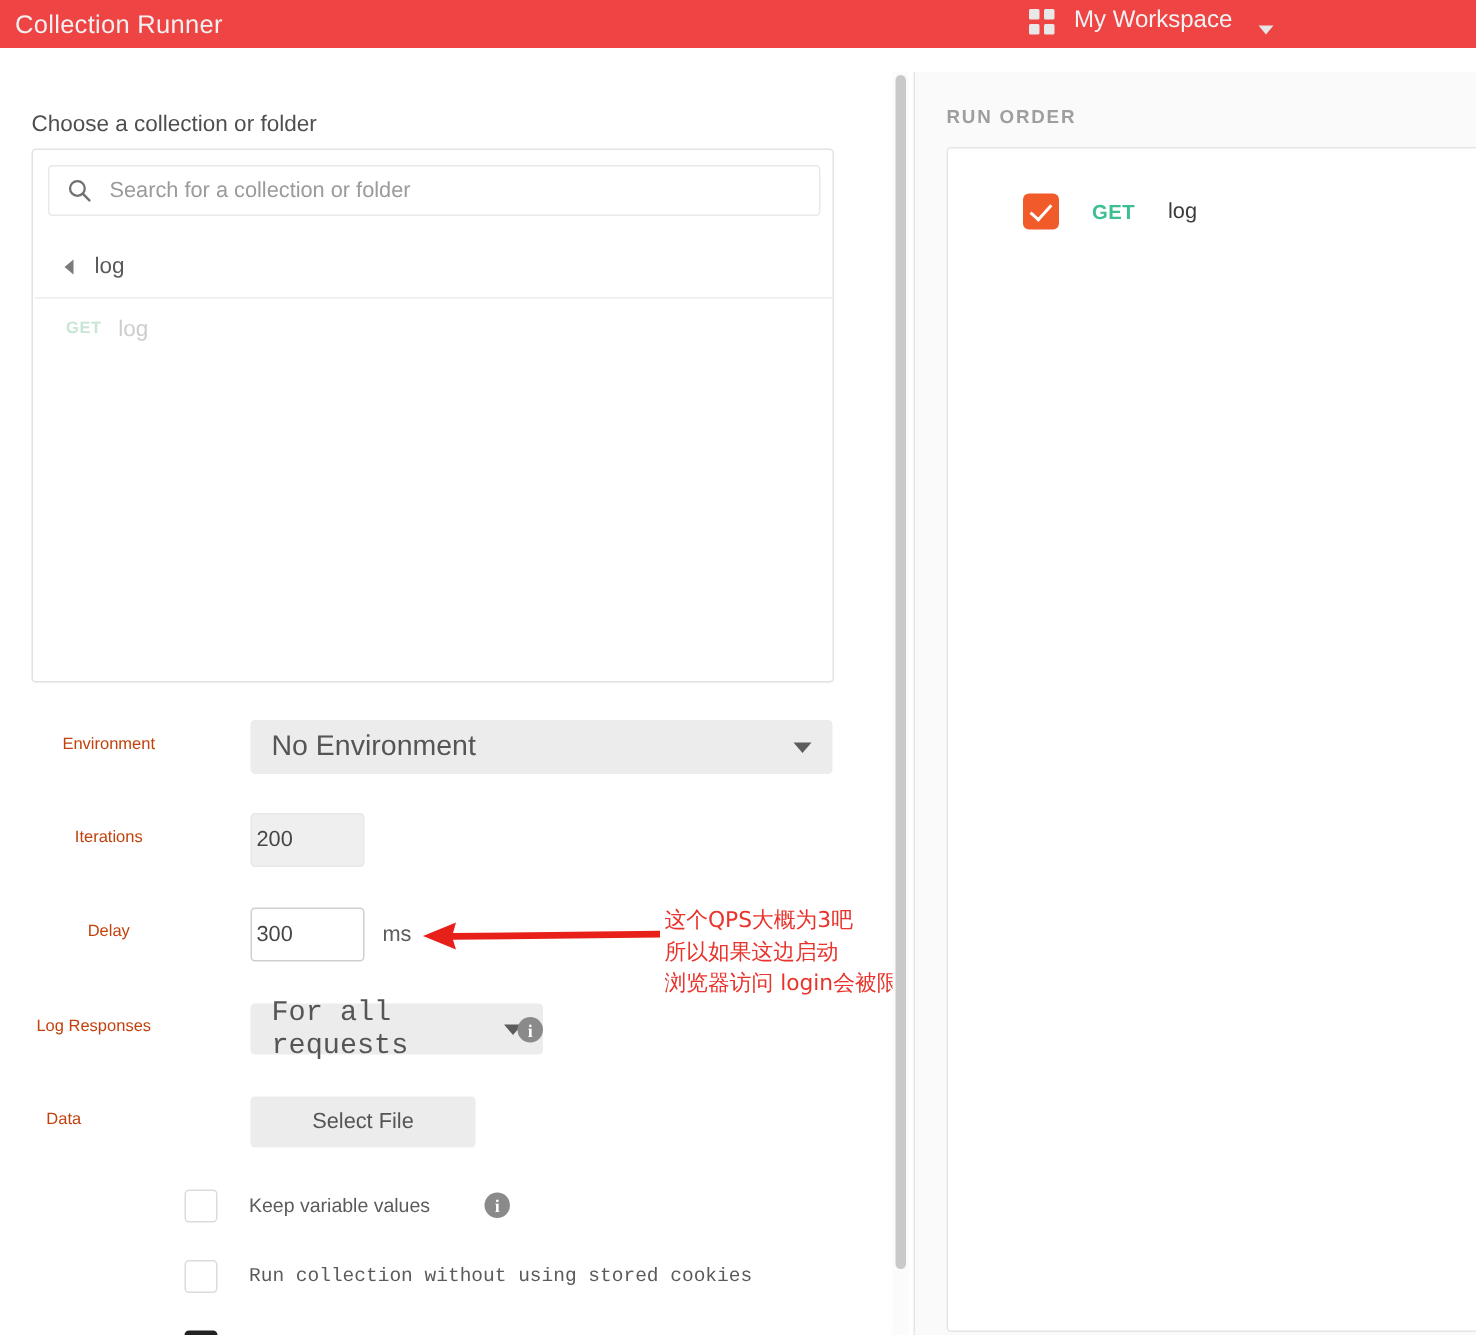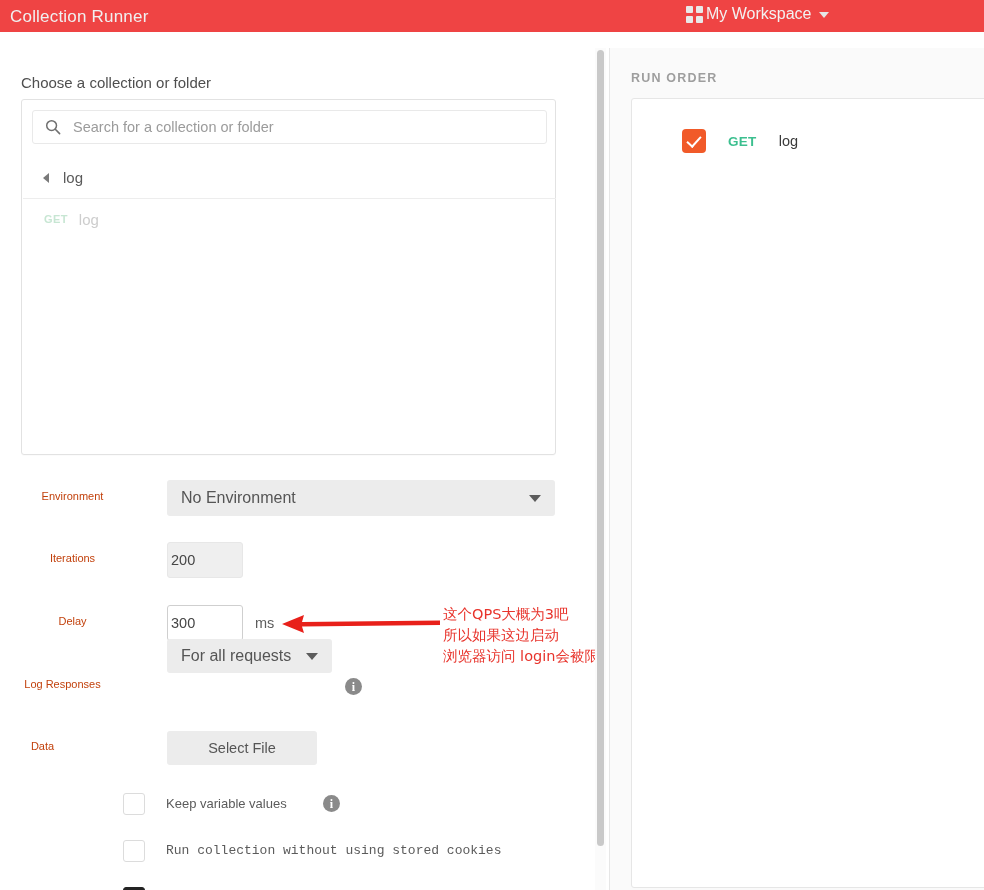--- a/index.html
+++ b/index.html
@@ -17,21 +17,21 @@
   .titlebar {
     position: absolute; left:0; top:0; width:984px; height:32px;
     background:#ef4444; color:#f2f2f2;
   }
   .titlebar .app-title {
     position:absolute; left:10px; top:7px;
     font-size:17px; color:#f0f0f0; letter-spacing:.2px;
   }
   .workspace-chip {
     position:absolute; left:686px; top:5px;
-    display:flex; align-items:center; gap:3px;
+    display:flex; align-items:flex-end; gap:13px;
     cursor:pointer;
   }
   .grid-icon { display:grid; grid-template-columns:7px 7px; grid-template-rows:7px 7px; gap:3px; }
   .grid-icon i { display:block; width:7px; height:7px; background:#e8e8e8; border-radius:1px; }
   .workspace-name { font-size:16px; color:#f2f2f2; }
   .caret-down-w {
     width:0;height:0;border-left:5px solid transparent;border-right:5px solid transparent;
     border-top:6px solid #e6e6e6; margin-left:4px; margin-top:2px;
   }
 
@@ -88,21 +88,21 @@
   .flabel {
     position:absolute; width:145px; text-align:center;
     font-size:11px; color:#c2410c;
   }
 
   .select-box {
     background:#ececec; border:none; border-radius:3px;
     height:36px; display:flex; align-items:center; cursor:pointer;
     position:absolute;
   }
-  .select-text { font-size:16px; color:#555; margin-left:14px; }
+  .select-text { font-size:19px; color:#555; margin-left:14px; }
   .caret-dk {
     width:0;height:0;border-left:6px solid transparent;border-right:6px solid transparent;
     border-top:7px solid #5c5c5c; position:absolute;
   }
 
   .txtinput {
     position:absolute; height:36px; border-radius:3px;
     font-family:inherit; font-size:14.5px; color:#464646;
     padding-left:3px; outline:none;
   }
@@ -246,21 +246,21 @@
       </div>
 
       <div class="flabel" style="left:0; top:504px;">Iterations</div>
       <input class="txtinput txt-gray" style="left: 167px; top: 494px; width: 76px;" value="200">
 
       <div class="flabel" style="left:0; top:567px;">Delay</div>
       <input class="txtinput txt-white" style="left: 167px; top: 557px; width: 76px;" value="300">
       <div class="unit" style="left:255px; top:567px;">ms</div>
 
       <div class="flabel" style="left:-10px; top:630px;">Log Responses</div>
-      <div class="select-box" style="left:167px; top:591px; width:165px; height:34px;">
+      <div class="select-box" style="left:167px; top:621px; width:195px; height:34px;font-family:Liberation Mono, monospace;">
         <span class="select-text">For all requests</span>
         <span class="caret-dk" style="right:14px; top:14px;"></span>
       </div>
       <div class="info-icon" style="left:345px; top:630px;">i</div>
 
       <div class="flabel" style="left:-30px; top:692px;">Data</div>
       <button class="btn-file" style="left:167px; top:683px;">Select File</button>
 
       <div class="cbox off" style="left:123px; top:745px;"></div>
       <div class="cb-label" style="left:166px; top:748px;">Keep variable values</div>

